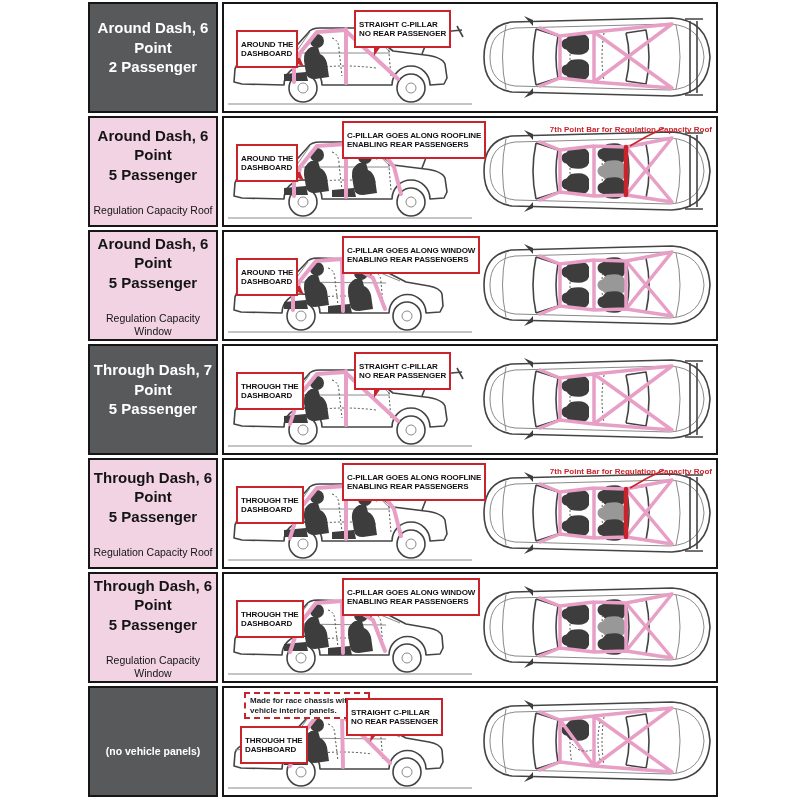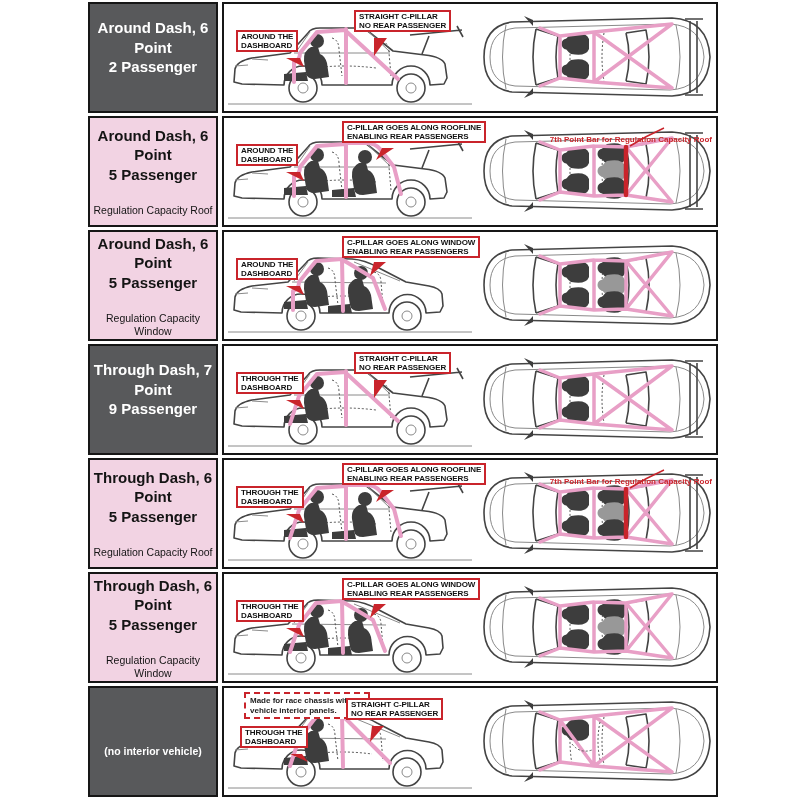--- a/index.html
+++ b/index.html
@@ -13,24 +13,24 @@
   .row.gray .label{background:#58595b;color:#ffffff;}
   .row.pink .label{background:#f2d3e3;color:#141414;}
   .title{font-weight:bold;font-size:15px;line-height:1.3;white-space:pre-line;}
   .subtitle{font-size:10.5px;line-height:1.2;margin-top:20px;white-space:pre-line;}
   .row.gray .subtitle{font-weight:600;}
   .content{flex:1;box-sizing:border-box;border:2px solid #161616;background:#fff;
            position:relative;overflow:hidden;}
   svg.side{position:absolute;left:0;top:0;}
   svg.top{position:absolute;left:252px;top:0;}
   .callout{position:absolute;border:2px solid #c9242b;background:#fff;color:#111;
-           font-size:8px;font-weight:bold;line-height:1.15;padding:0 3px;
+           font-size:8px;font-weight:bold;line-height:1.15;padding:8px 3px;
            white-space:pre-line;letter-spacing:-0.1px;z-index:3;}
   .top-note{position:absolute;color:#c9242b;font-size:8px;font-weight:bold;
-            right:4px;top:17px;white-space:nowrap;z-index:3;}
+            right:4px;top:7px;white-space:nowrap;z-index:3;}
   .race-note{position:absolute;border:2px dashed #c9242b;background:#fff;color:#222;
              font-size:8px;font-weight:bold;line-height:1.2;padding:2px 4px;
              white-space:pre-line;z-index:3;}
   
   .car{fill:none;stroke:#444;stroke-width:1.6;stroke-linejoin:round;}
   .thin{fill:none;stroke:#8a8a8a;stroke-width:1;}
   .dash{fill:none;stroke:#555;stroke-width:1;stroke-dasharray:2,2;}
   .cage{stroke:#e89fc6;stroke-width:4;fill:none;stroke-linecap:round;stroke-linejoin:round;}
   .cageT{stroke:#e89fc6;stroke-width:3.5;fill:none;stroke-linecap:round;stroke-linejoin:round;}
   .bar7{stroke:#c9242b;stroke-width:4.5;fill:none;stroke-linecap:round;}
@@ -180,21 +180,21 @@
       <div class="callout" style="left:12px;top:26px;">AROUND THE
 DASHBOARD</div>
       <div class="callout" style="left:118px;top:4px;">C-PILLAR GOES ALONG WINDOW
 ENABLING REAR PASSENGERS</div>
     </div>
   </div>
 
   <div class="row gray">
     <div class="label">
       <div class="title">Through Dash, 7 Point
-9 Passenger</div>
+5 Passenger</div>
       <div class="subtitle"></div>
     </div>
     <div class="content">
       <svg class="side" width="252" height="107" viewBox="0 0 252 107">
         <use href="#sedan-side"></use>
         <use href="#fig-side" fill="#3d3d3d"></use>
         <path class="cage" d="M122,25 L122,79 M122,26 L93,28 M93,28 L75,50 L66,78 M123,28 L174,75"></path>
         <polygon class="redfill" points="62,54 76,54 80,63"></polygon>
         <polygon class="redfill" points="150,34 163,34 150,52"></polygon>
       </svg>
@@ -273,21 +273,21 @@
       </svg>
       <div class="callout" style="left:12px;top:26px;">THROUGH THE
 DASHBOARD</div>
       <div class="callout" style="left:118px;top:4px;">C-PILLAR GOES ALONG WINDOW
 ENABLING REAR PASSENGERS</div>
     </div>
   </div>
 
   <div class="row gray">
     <div class="label">
-      <div class="subtitle">(no interior vehicle)</div>
+      <div class="subtitle">(no vehicle panels)</div>
     </div>
     <div class="content">
       <svg class="side" width="252" height="107" viewBox="0 0 252 107">
         <use href="#hatch-side"></use>
         <use href="#fig-side" fill="#3d3d3d"></use>
         <path class="cage" d="M118,27 L119,79 M118,27 L92,29 M92,29 L75,51 L66,78 M120,29 L166,75"></path>
         <polygon class="redfill" points="66,66 78,66 84,74"></polygon>
         <polygon class="redfill" points="148,38 160,38 146,54"></polygon>
       </svg>
       <svg class="top" width="240" height="107" viewBox="0 0 240 107">

